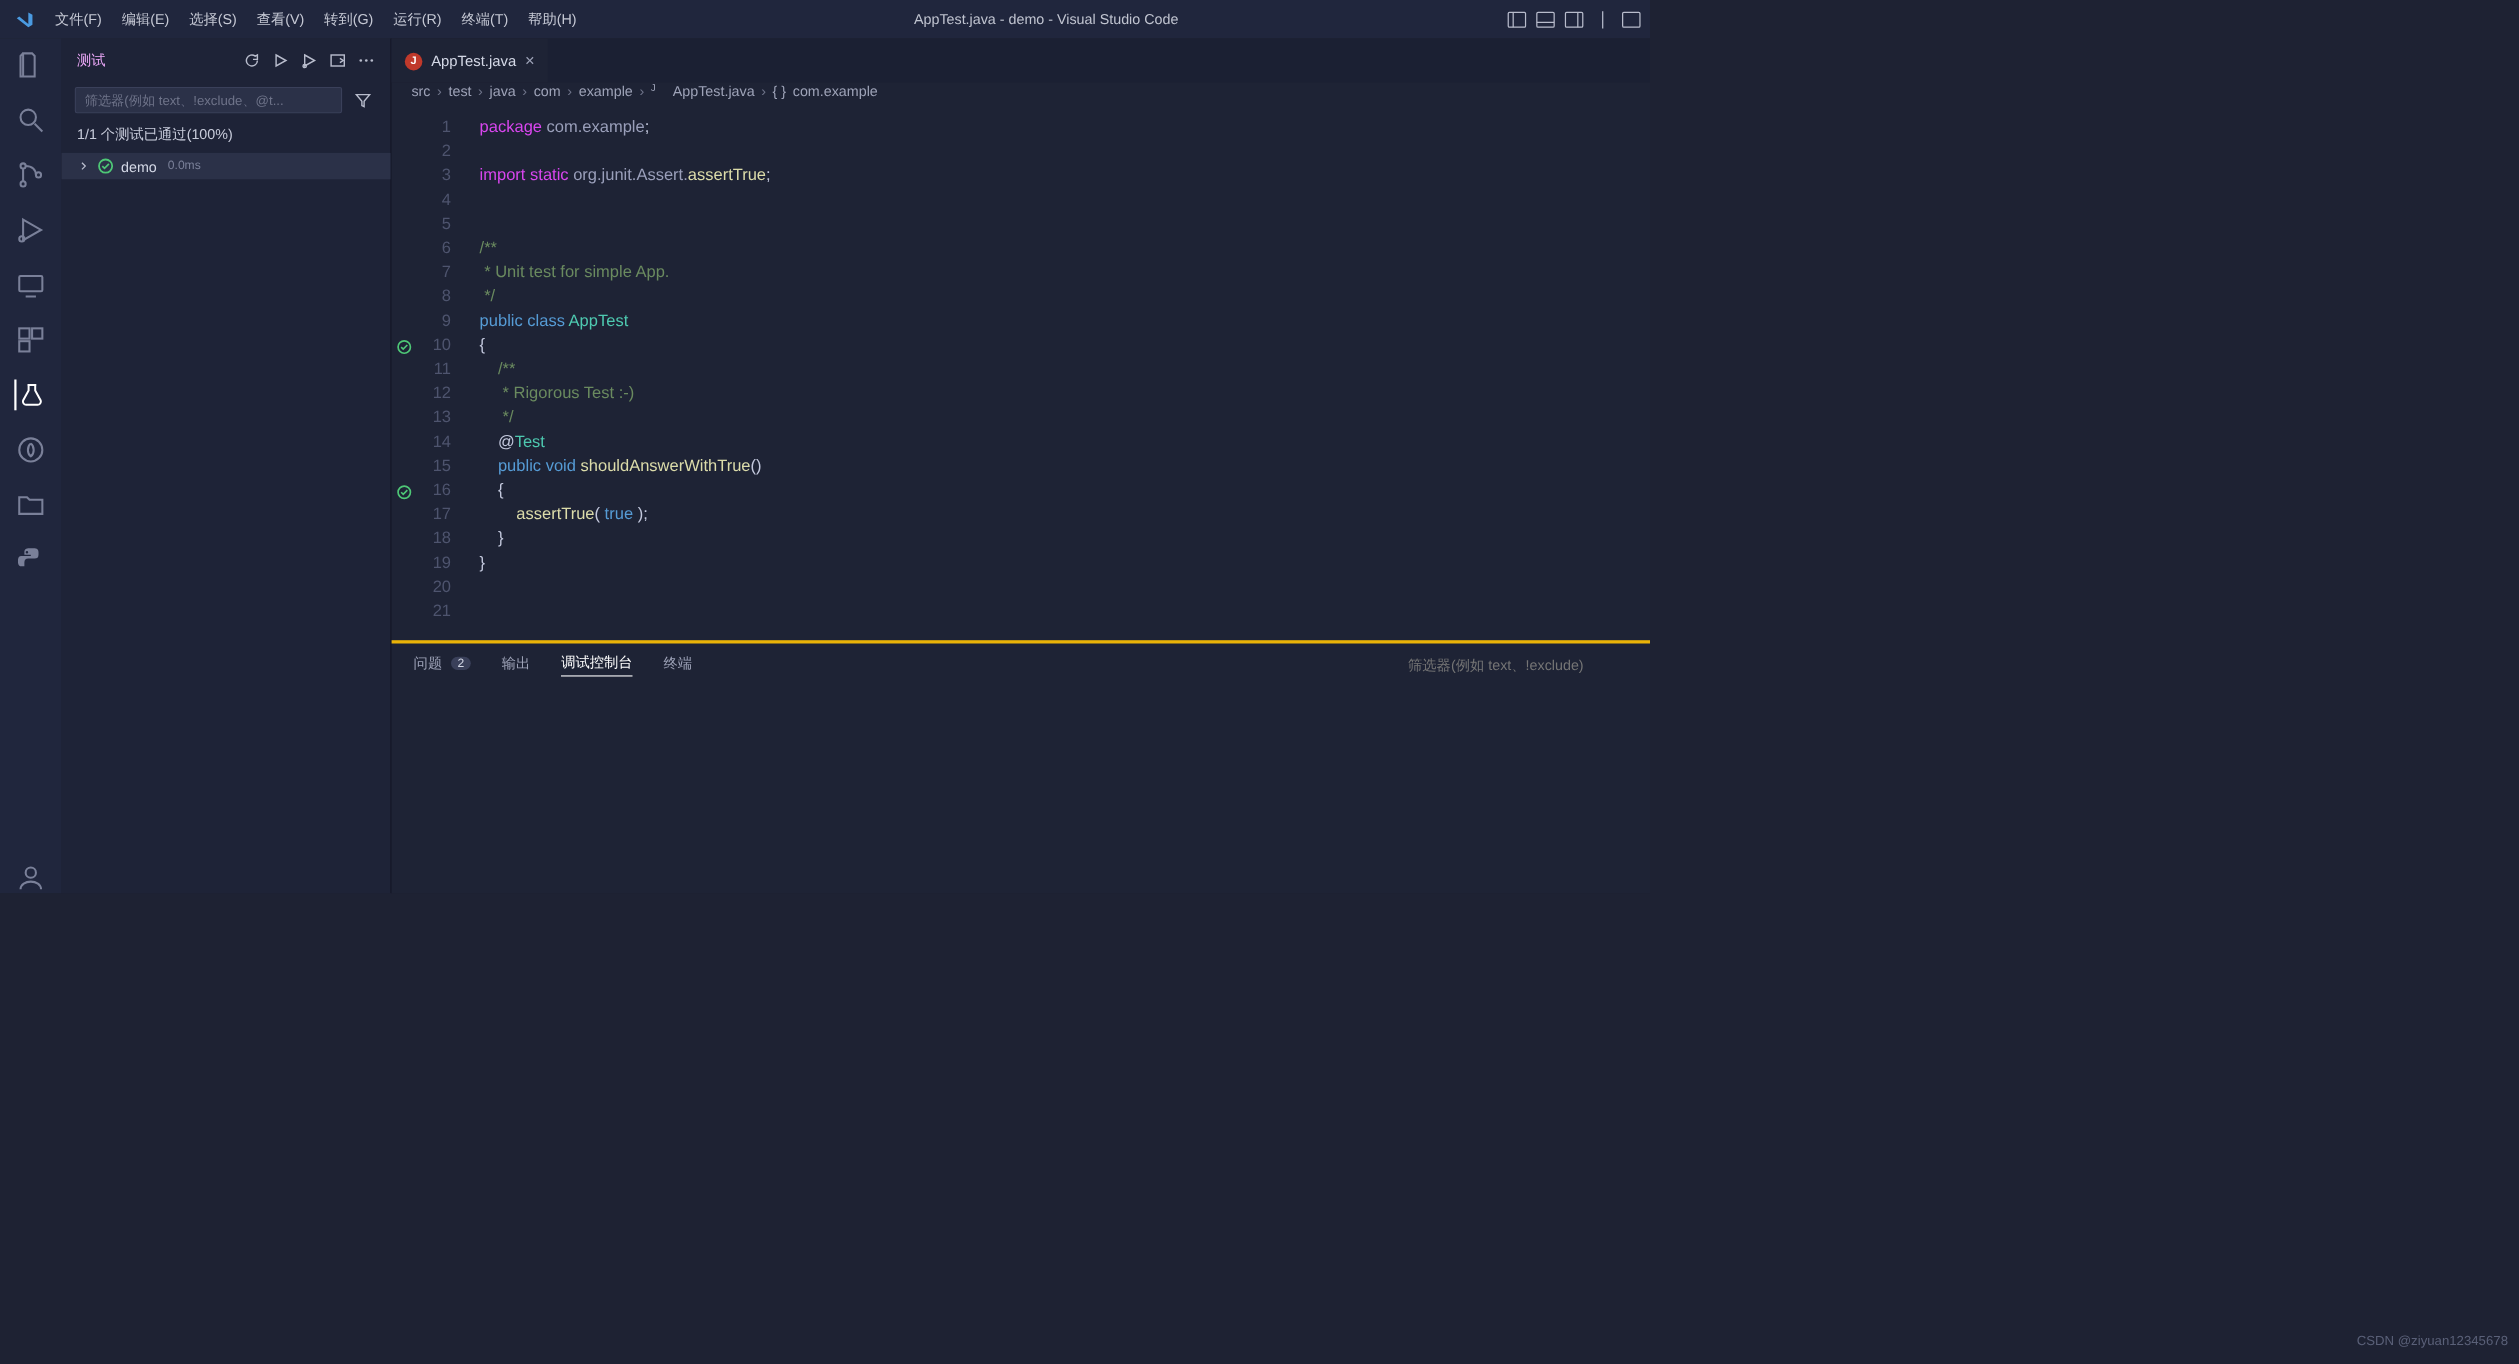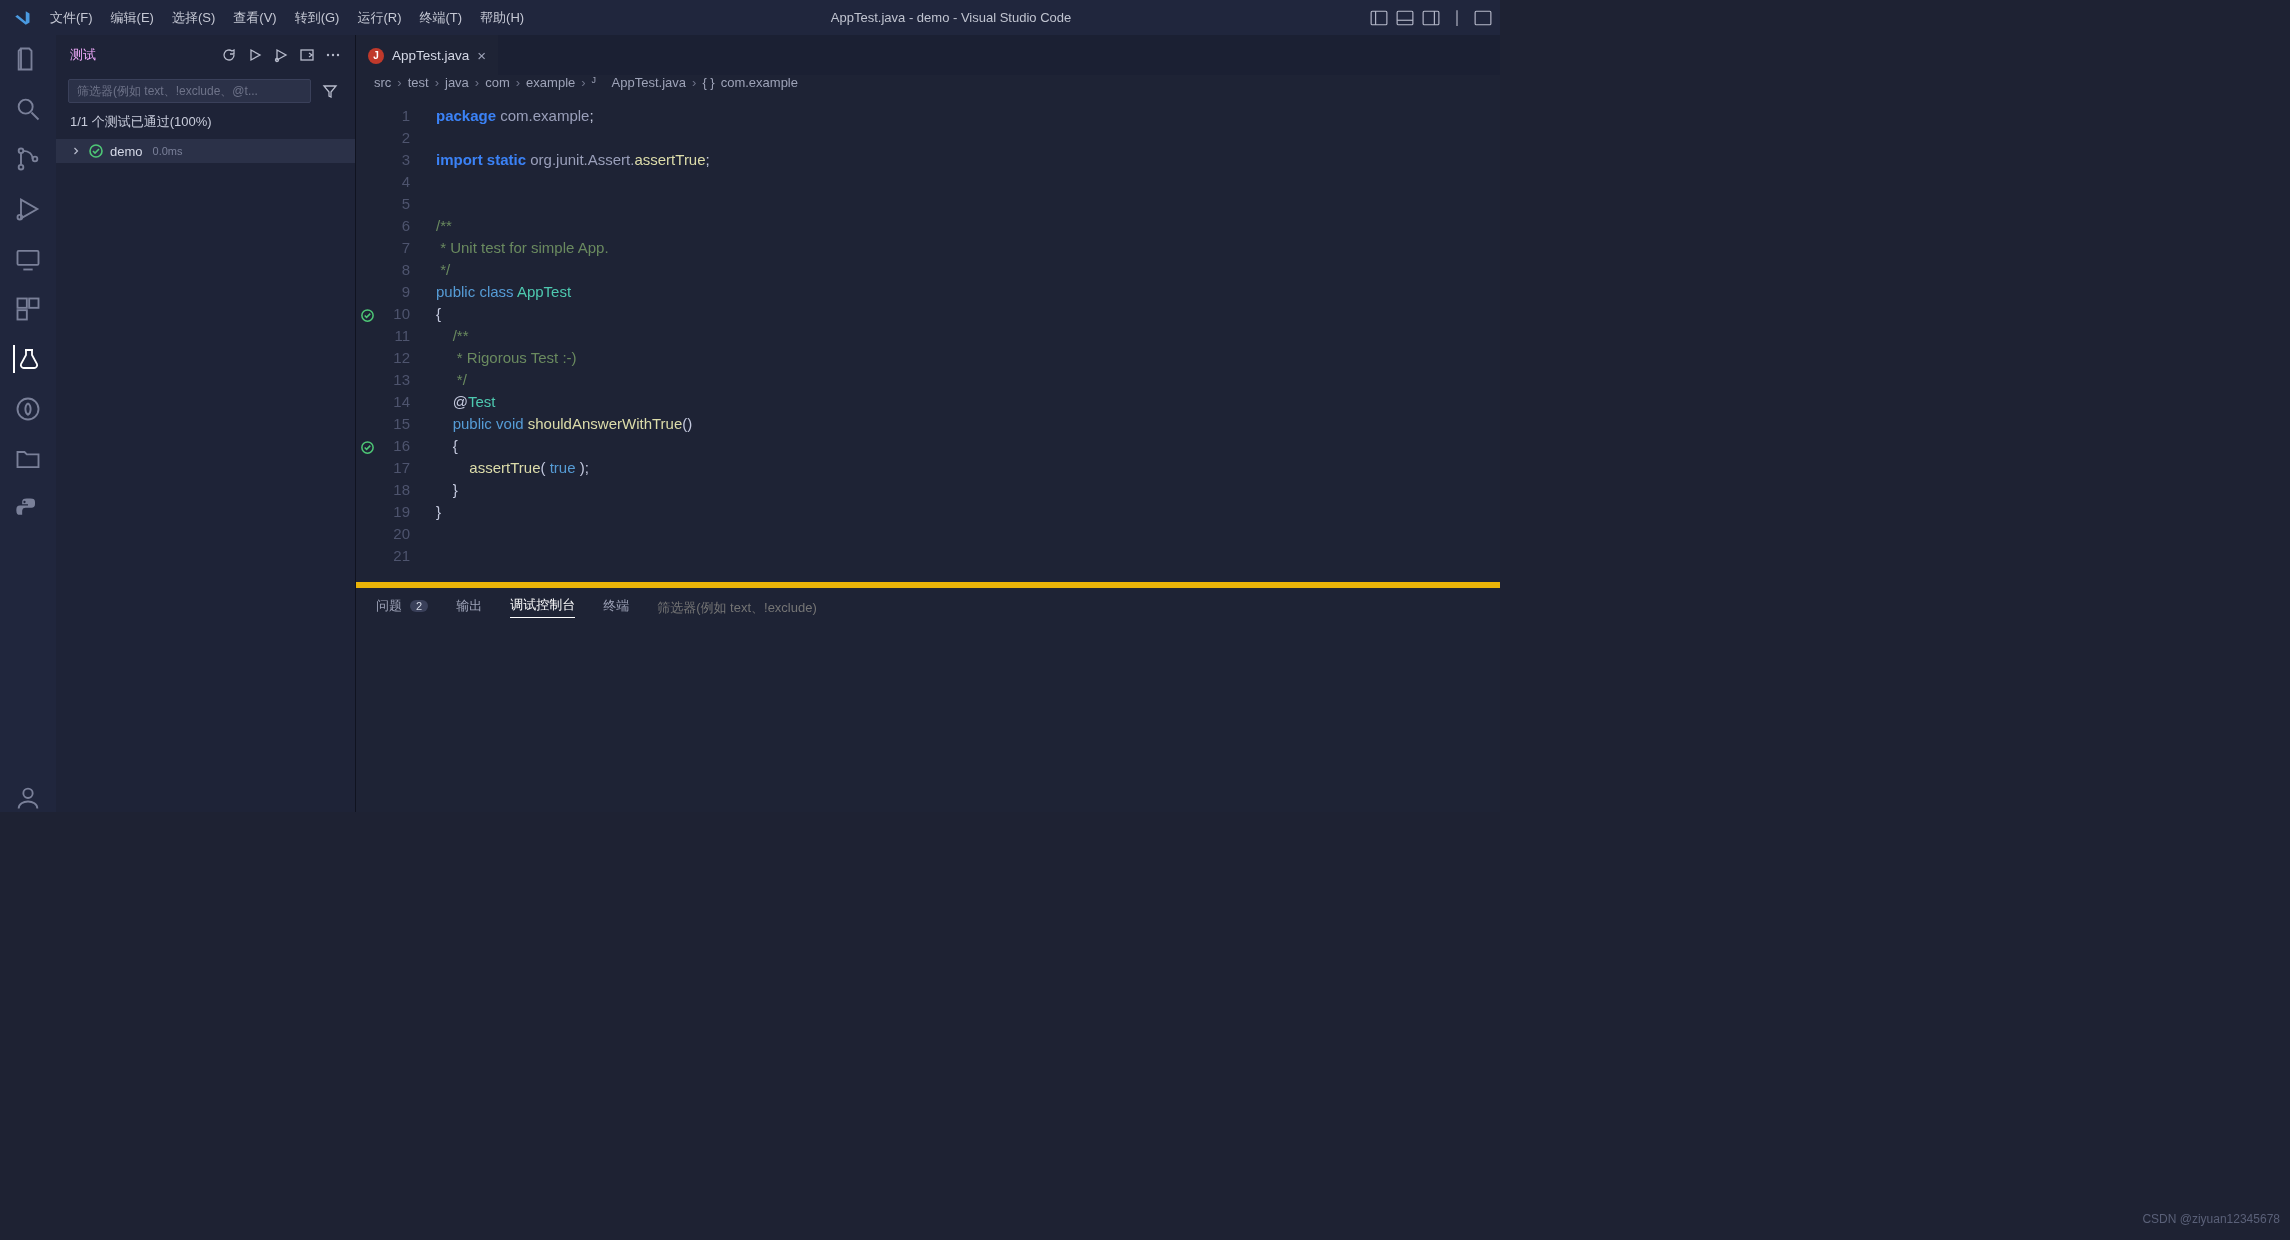--- a/index.html
+++ b/index.html
@@ -40,31 +40,31 @@
 .tab .close { color:#9ea3b8; cursor:pointer; font-size:15px; }
 .breadcrumbs { height:30px; display:flex; align-items:flex-start; padding:0 18px; gap:6px; color:#9ea3b8; font-size:13px; }
 .breadcrumbs .sep { color:#6e7389; }
 .code-area { flex:1; display:flex; font-family:Consolas,"Courier New",monospace; font-size:15px; line-height:22px; overflow:hidden; position:relative;}
 .gutter-glyph { width:22px; padding-top:1px; }
 .gutter-glyph .g { height:22px; display:flex; align-items:center; justify-content:center;}
 .gutter-num { width:38px; text-align:right; color:#4e546e; padding-right:6px; }
 .gutter-num .n { height:22px; }
 .code-lines { flex:1; padding-left:20px; }
 .code-lines .line { height:22px; white-space:pre; color:#c3c8dd;}
-.tok-key { color:#3b82f6;font-weight:bold; }
+.tok-key { color:#d946ef; }
 .tok-pkg { color:#9a9fba; }
 .tok-cls { color:#4ec9b0; }
 .tok-mtd { color:#dcdcaa; }
 .tok-cmt { color:#6a8a5f; }
 .tok-ann { color:#4ec9b0; }
 .tok-at { color:#c3c8dd;}
 .tok-kw2 { color:#569cd6; }
 .tok-pun { color:#c3c8dd; }
 .tok-val { color:#569cd6; }
-.panel { height:230px; border-top:6px solid #eab308; display:flex; flex-direction:row;}
+.panel { height:230px; border-top:3px solid #eab308; display:flex; flex-direction:column;}
 .panel-tabs { height:38px; display:flex; align-items:center; padding:0 20px; gap:28px; color:#9ea3b8; font-size:13px;}
 .panel-tab { cursor:pointer; display:flex; align-items:center; gap:8px; padding-bottom:3px;}
 .panel-tab.active { color:#ffffff; border-bottom:1px solid #fff; }
 .panel-tab .badge { background:#3a405a; color:#d4d8e6; border-radius:8px; padding:0 6px; font-size:11px; }
 .panel-right { margin-left:auto; }
 .panel-filter { background:transparent; border:none; color:#9ea3b8; font-size:13px; outline:none; width:200px;}
 .panel-body { flex:1; }
 .watermark { position:absolute; bottom:14px; right:10px; color:#5a6078; font-size:12px;}
 svg { display:block; }
 </style>

